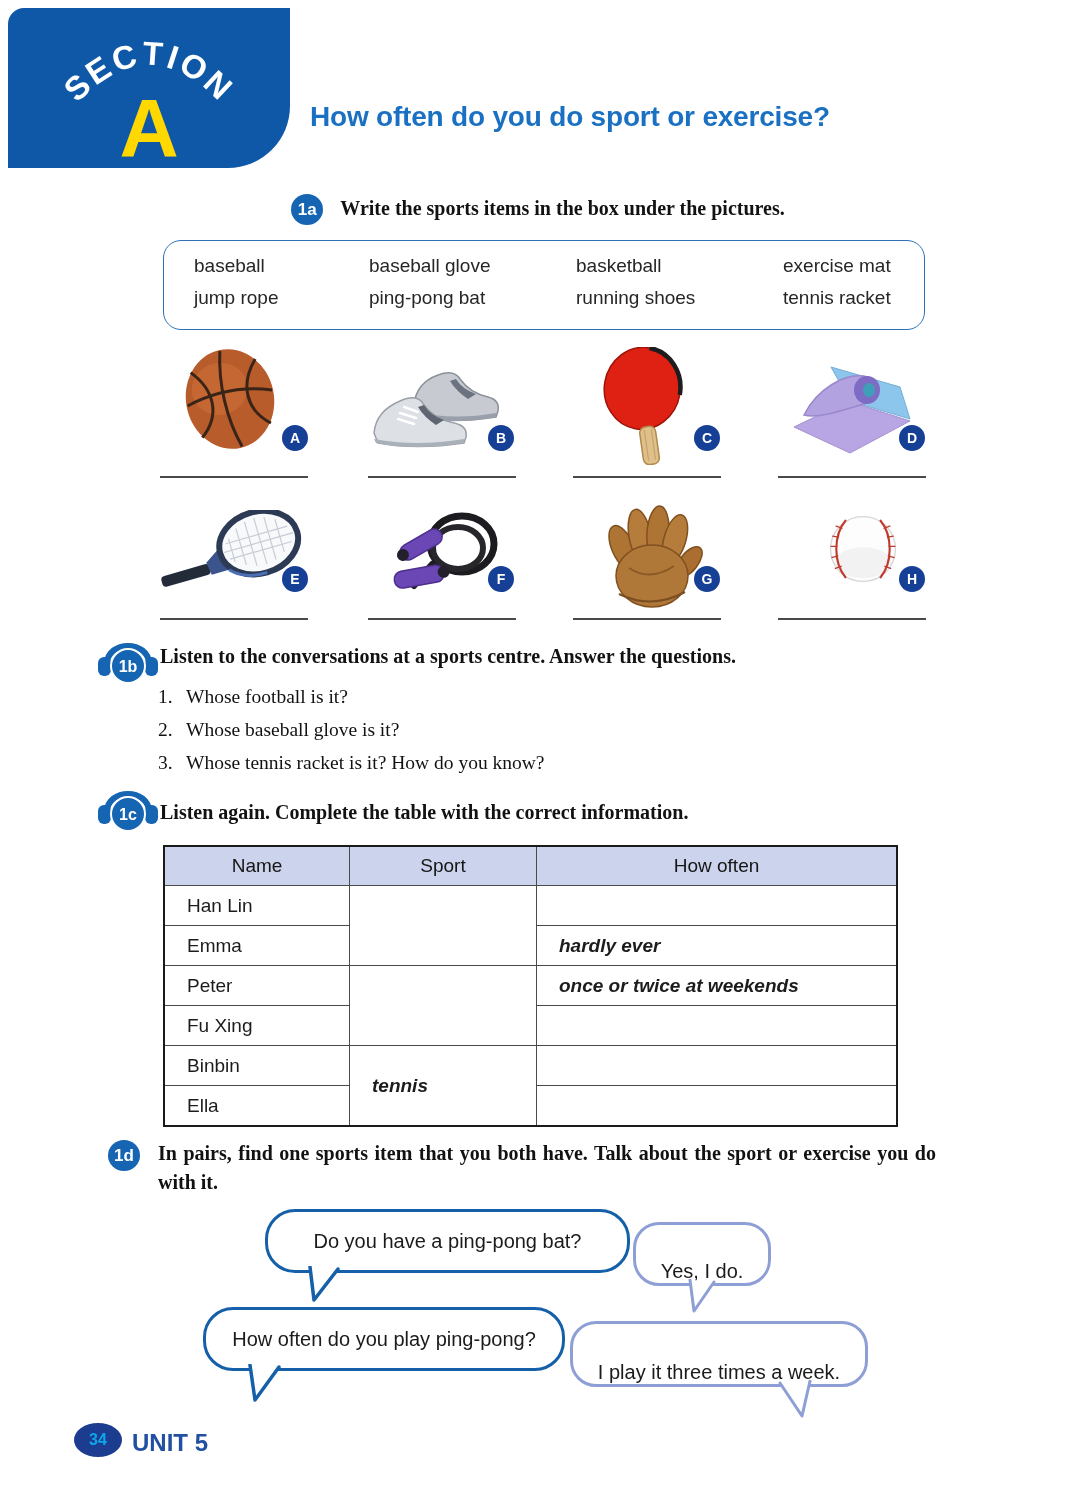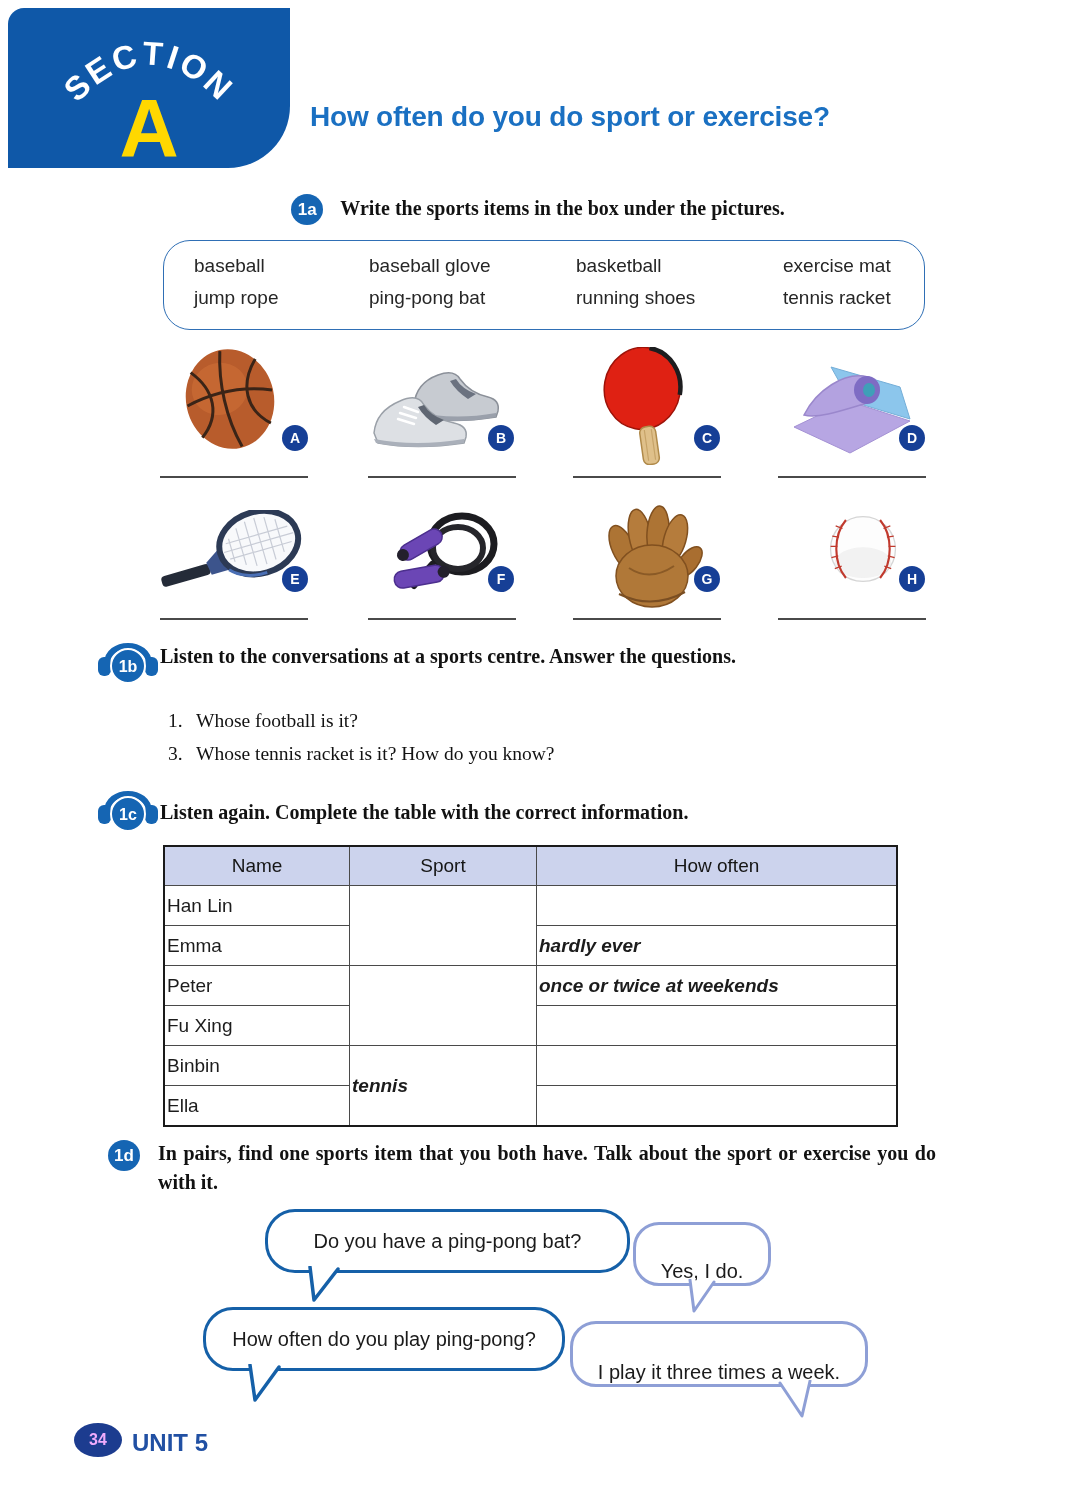--- a/index.html
+++ b/index.html
@@ -17,66 +17,66 @@
   
   .numbadge{display:inline-block;width:32px;height:31px;border-radius:50%;background:#1565b3;
             color:#fff;font-weight:bold;font-size:17px;line-height:31px;text-align:center;}
   .instruction{font-family:"Liberation Serif",serif;font-weight:bold;font-size:20px;color:#121212;margin:0;}
 
   .ex-a{position:absolute;left:108px;top:194px;display:flex;align-items:flex-start;gap:17px;width:860px;justify-content:center;}
   .ex-a .instruction{padding-top:3px;}
 
   
   .word-box{position:absolute;left:163px;top:240px;width:762px;height:90px;box-sizing:border-box;
-            border:1.6px solid #2f6fb5;border-radius:27px;padding:14px 0 0 30px;}
+            border:1.6px solid #2f6fb5;border-radius:18px;padding:14px 0 0 30px;}
   .word-row{display:grid;grid-template-columns:175px 207px 207px 1fr;margin-bottom:10px;}
   .word-row span{font-size:19px;color:#262626;}
 
   
   .pic-cell{position:absolute;width:150px;}
   .pic-cell .pic{position:absolute;}
   .letter-badge{position:absolute;width:26px;height:26px;border-radius:50%;background:#163f96;
                 color:#fff;font-weight:bold;font-size:14px;line-height:26px;text-align:center;}
   .write-line{position:absolute;left:0;width:148px;height:2px;background:#4a4a4a;}
 
   
   .hp-icon{position:absolute;width:64px;height:58px;}
   .inst-b{position:absolute;left:160px;top:645px;width:770px;}
   .inst-c{position:absolute;left:160px;top:801px;width:770px;}
-  .questions{position:absolute;left:168px;top:686px;font-family:"Liberation Serif",serif;
-             font-size:19.5px;color:#121212;margin-top:24px;}
+  .questions{position:absolute;left:158px;top:686px;font-family:"Liberation Serif",serif;
+             font-size:19.5px;color:#121212;}
   .questions .q{margin-bottom:11px;}
   .questions .qnum{display:inline-block;width:28px;}
 
   
   .listening-table{position:absolute;left:163px;top:845px;border-collapse:collapse;
                    border:2.5px solid #1a1a1a;}
   .listening-table th{background:#ccd3ed;font-size:19px;font-weight:normal;color:#161616;
                       height:36px;border:1.2px solid #4a4a4a;}
   .listening-table td{height:39px;border:1.2px solid #4a4a4a;font-size:19px;color:#1c1c1c;
-                      padding:0 0 0 2px;background:#fff;margin-top:30px;}
+                      padding:0 0 0 22px;background:#fff;margin-top:30px;}
   .col-name{width:182px;}
   .col-sport{width:184px;}
   .col-often{width:357px;}
   .italic-entry{font-style:italic;font-size:18.5px;font-weight:bold;}
 
   
   .ex-d-badge{position:absolute;left:108px;top:1140px;}
   .inst-d{position:absolute;left:158px;top:1139px;width:778px;text-align:justify;line-height:29px;}
 
   
   .bubble{position:absolute;box-sizing:border-box;display:flex;align-items:center;justify-content:center;
           background:#fff;font-size:20px;color:#1b1b1b;text-align:center;}
   .bubble.dark{border:3.5px solid #1560a8;border-radius:30px;}
   .bubble.light{border:3px solid #8e9fd6;border-radius:26px;align-items:flex-end;}
   .tail{position:absolute;}
 
   
   .page-num{position:absolute;left:74px;top:1423px;width:48px;height:34px;border-radius:50%;
-            background:#1c3c8f;color:#f0abfc;font-weight:bold;font-size:16px;
+            background:#1c3c8f;color:#0ea5e9;font-weight:bold;font-size:16px;
             display:flex;align-items:center;justify-content:center;}
   .unit-label{position:absolute;left:132px;top:1429px;font-size:24px;font-weight:bold;color:#2150a3;}
 
   svg text{font-family:"Liberation Sans",sans-serif;}
 </style>
 </head>
 <body>
 
 <div class="page">
 
@@ -243,20 +243,23 @@
     <circle cx="32" cy="36" r="17" fill="#1565b3" stroke="#ffffff" stroke-width="2"></circle>
     <text x="32" y="42" text-anchor="middle" font-size="16" font-weight="bold" fill="#ffffff">1b</text>
   </svg>
   <p class="instruction inst-b">Listen to the conversations at a sports centre. Answer the questions.</p>
 
   <div class="questions">
     <div class="q">
       <span class="qnum">1.</span><span>Whose football is it?</span>
     </div>
     <div class="q">
+      <span class="qnum">2.</span><span>Whose baseball glove is it?</span>
+    </div>
+    <div class="q">
       <span class="qnum">3.</span><span>Whose tennis racket is it? How do you know?</span>
     </div>
   </div>
 
   <svg class="hp-icon" style="left:96px;top:778px;" viewBox="0 0 64 58">
     <path d="M11 34 C11 10 53 10 53 34" fill="none" stroke="#1565b3" stroke-width="6" stroke-linecap="round"></path>
     <rect x="2" y="27" width="13" height="19" rx="6" fill="#1565b3"></rect>
     <rect x="49" y="27" width="13" height="19" rx="6" fill="#1565b3"></rect>
     <circle cx="32" cy="36" r="17" fill="#1565b3" stroke="#ffffff" stroke-width="2"></circle>
     <text x="32" y="42" text-anchor="middle" font-size="16" font-weight="bold" fill="#ffffff">1c</text>

